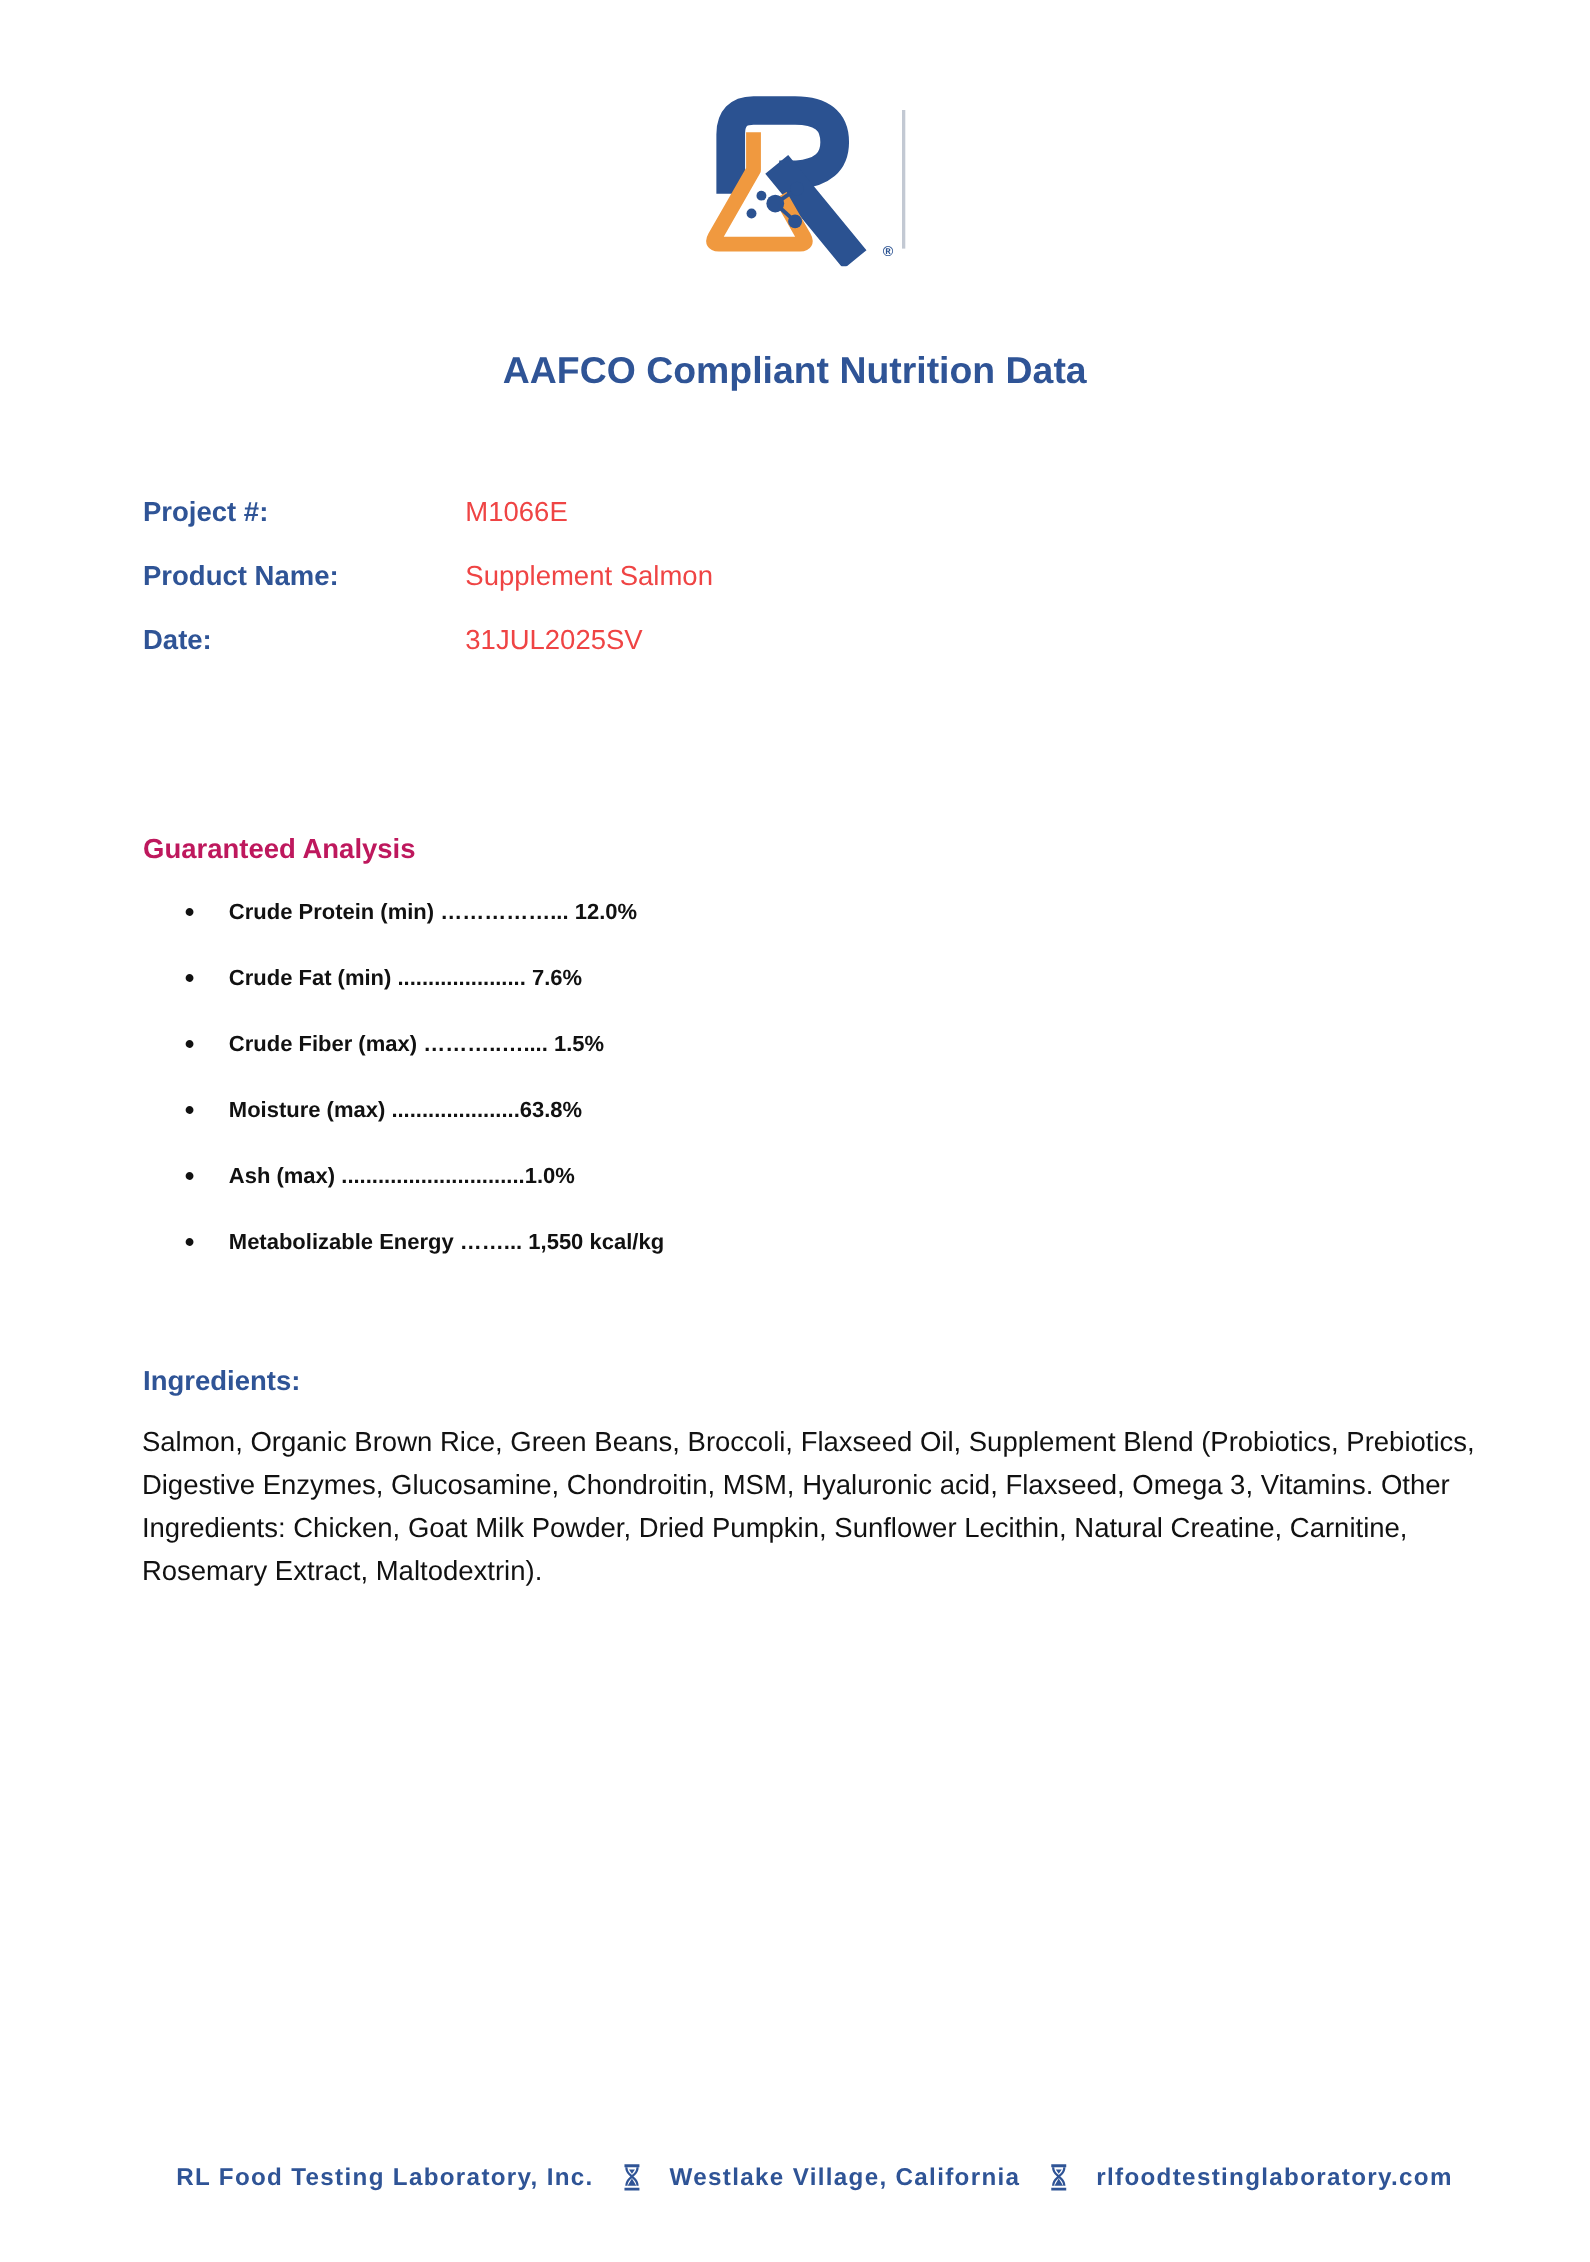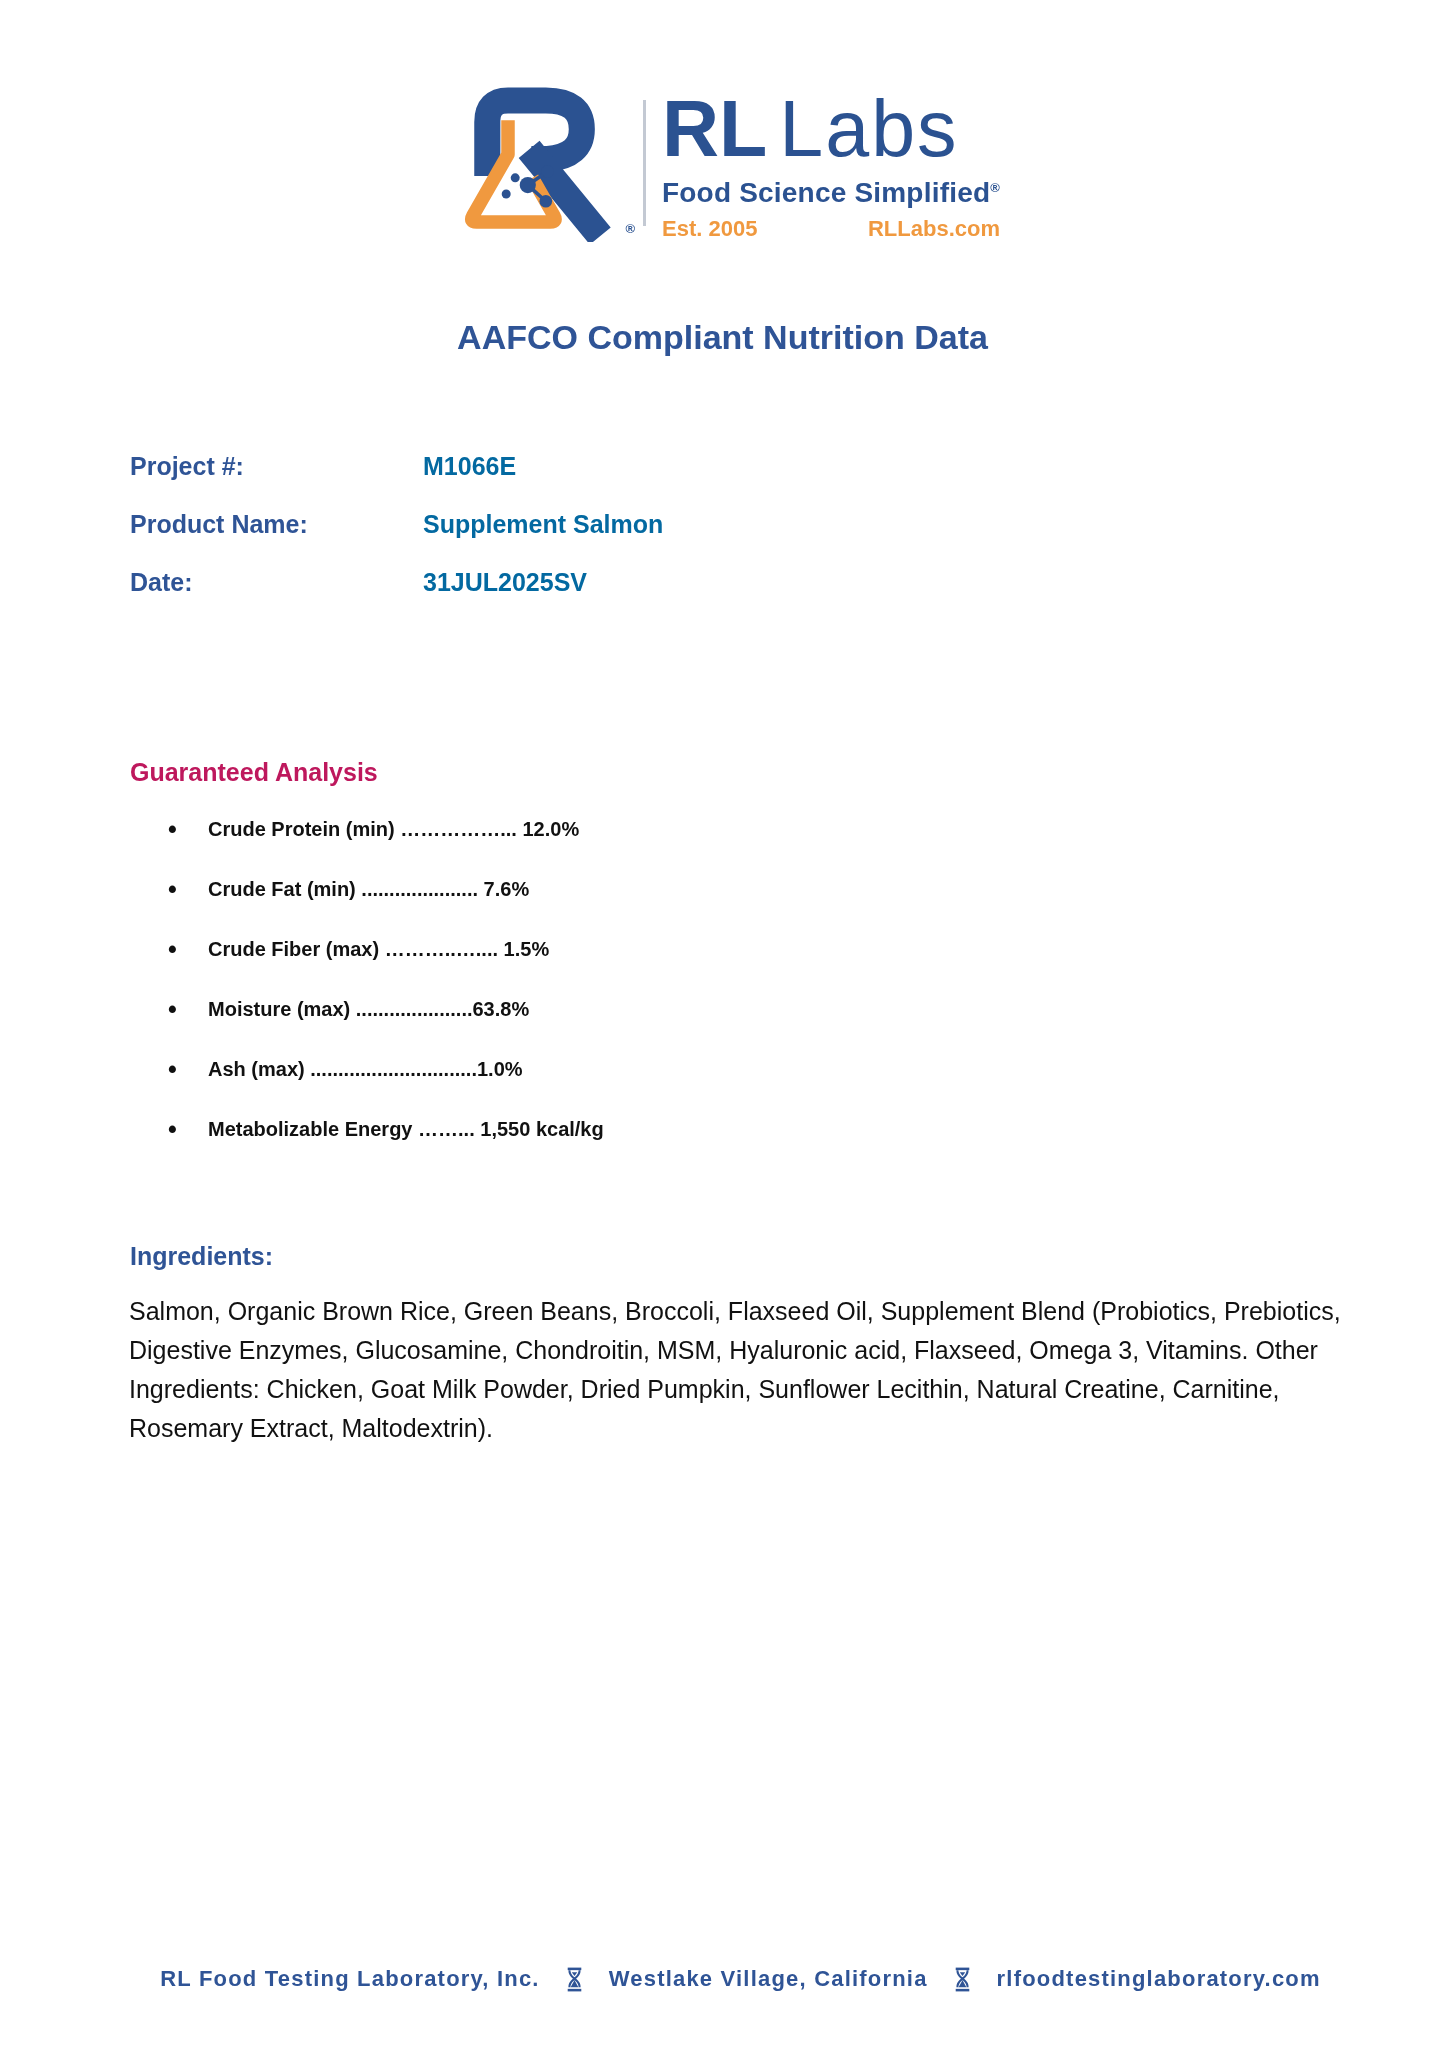--- a/index.html
+++ b/index.html
@@ -42,21 +42,21 @@
   .doc-title {
     position: absolute; top: 318px; left: 0; width: 100%;
     text-align: center;
     font-size: 34px; font-weight: 700; color: #2F5496;
   }
 
   
   .info { position: absolute; top: 453px; left: 130px; }
   .info-row { display: flex; margin-bottom: 32px; font-size: 25px; line-height: 26px; }
   .info-label { width: 293px; font-weight: 700; color: #2F5496; }
-  .info-value { color: #0369a1; font-weight: bold; }
+  .info-value { color: #ef4444; }
 
   
   .ga-heading {
     position: absolute; top: 758px; left: 130px;
     font-size: 25px; font-weight: 700; color: #be185d;
   }
   .ga-list { position: absolute; top: 816px; left: 168px; list-style: none; }
   .ga-item {
     display: flex; align-items: flex-start;
     margin-bottom: 33px;
@@ -111,32 +111,20 @@
             <circle cx="92" cy="112" r="9"></circle>
             <circle cx="114" cy="97" r="7"></circle>
             <circle cx="112" cy="130" r="7"></circle>
             <circle cx="68" cy="122" r="5"></circle>
             <circle cx="78" cy="104" r="5"></circle>
           </g>
         </svg>
         <span class="icon-reg">®</span>
       </div>
       <div class="logo-divider"></div>
-      <div class="logo-text">
-        <div class="brand-line">
-          <span class="brand-bold">RL</span><span class="brand-light">Labs</span>
-        </div>
-        <div class="tagline">
-          <span>Food Science Simplified</span><span class="reg">®</span>
-        </div>
-        <div class="logo-meta">
-          <span>Est. 2005</span>
-          <span>RLLabs.com</span>
-        </div>
-      </div>
     </div>
   </header>
 
   <h1 class="doc-title">AAFCO Compliant Nutrition Data</h1>
 
   <section class="info">
     <div class="info-row">
       <span class="info-label">Project #:</span>
       <span class="info-value">M1066E</span>
     </div>

